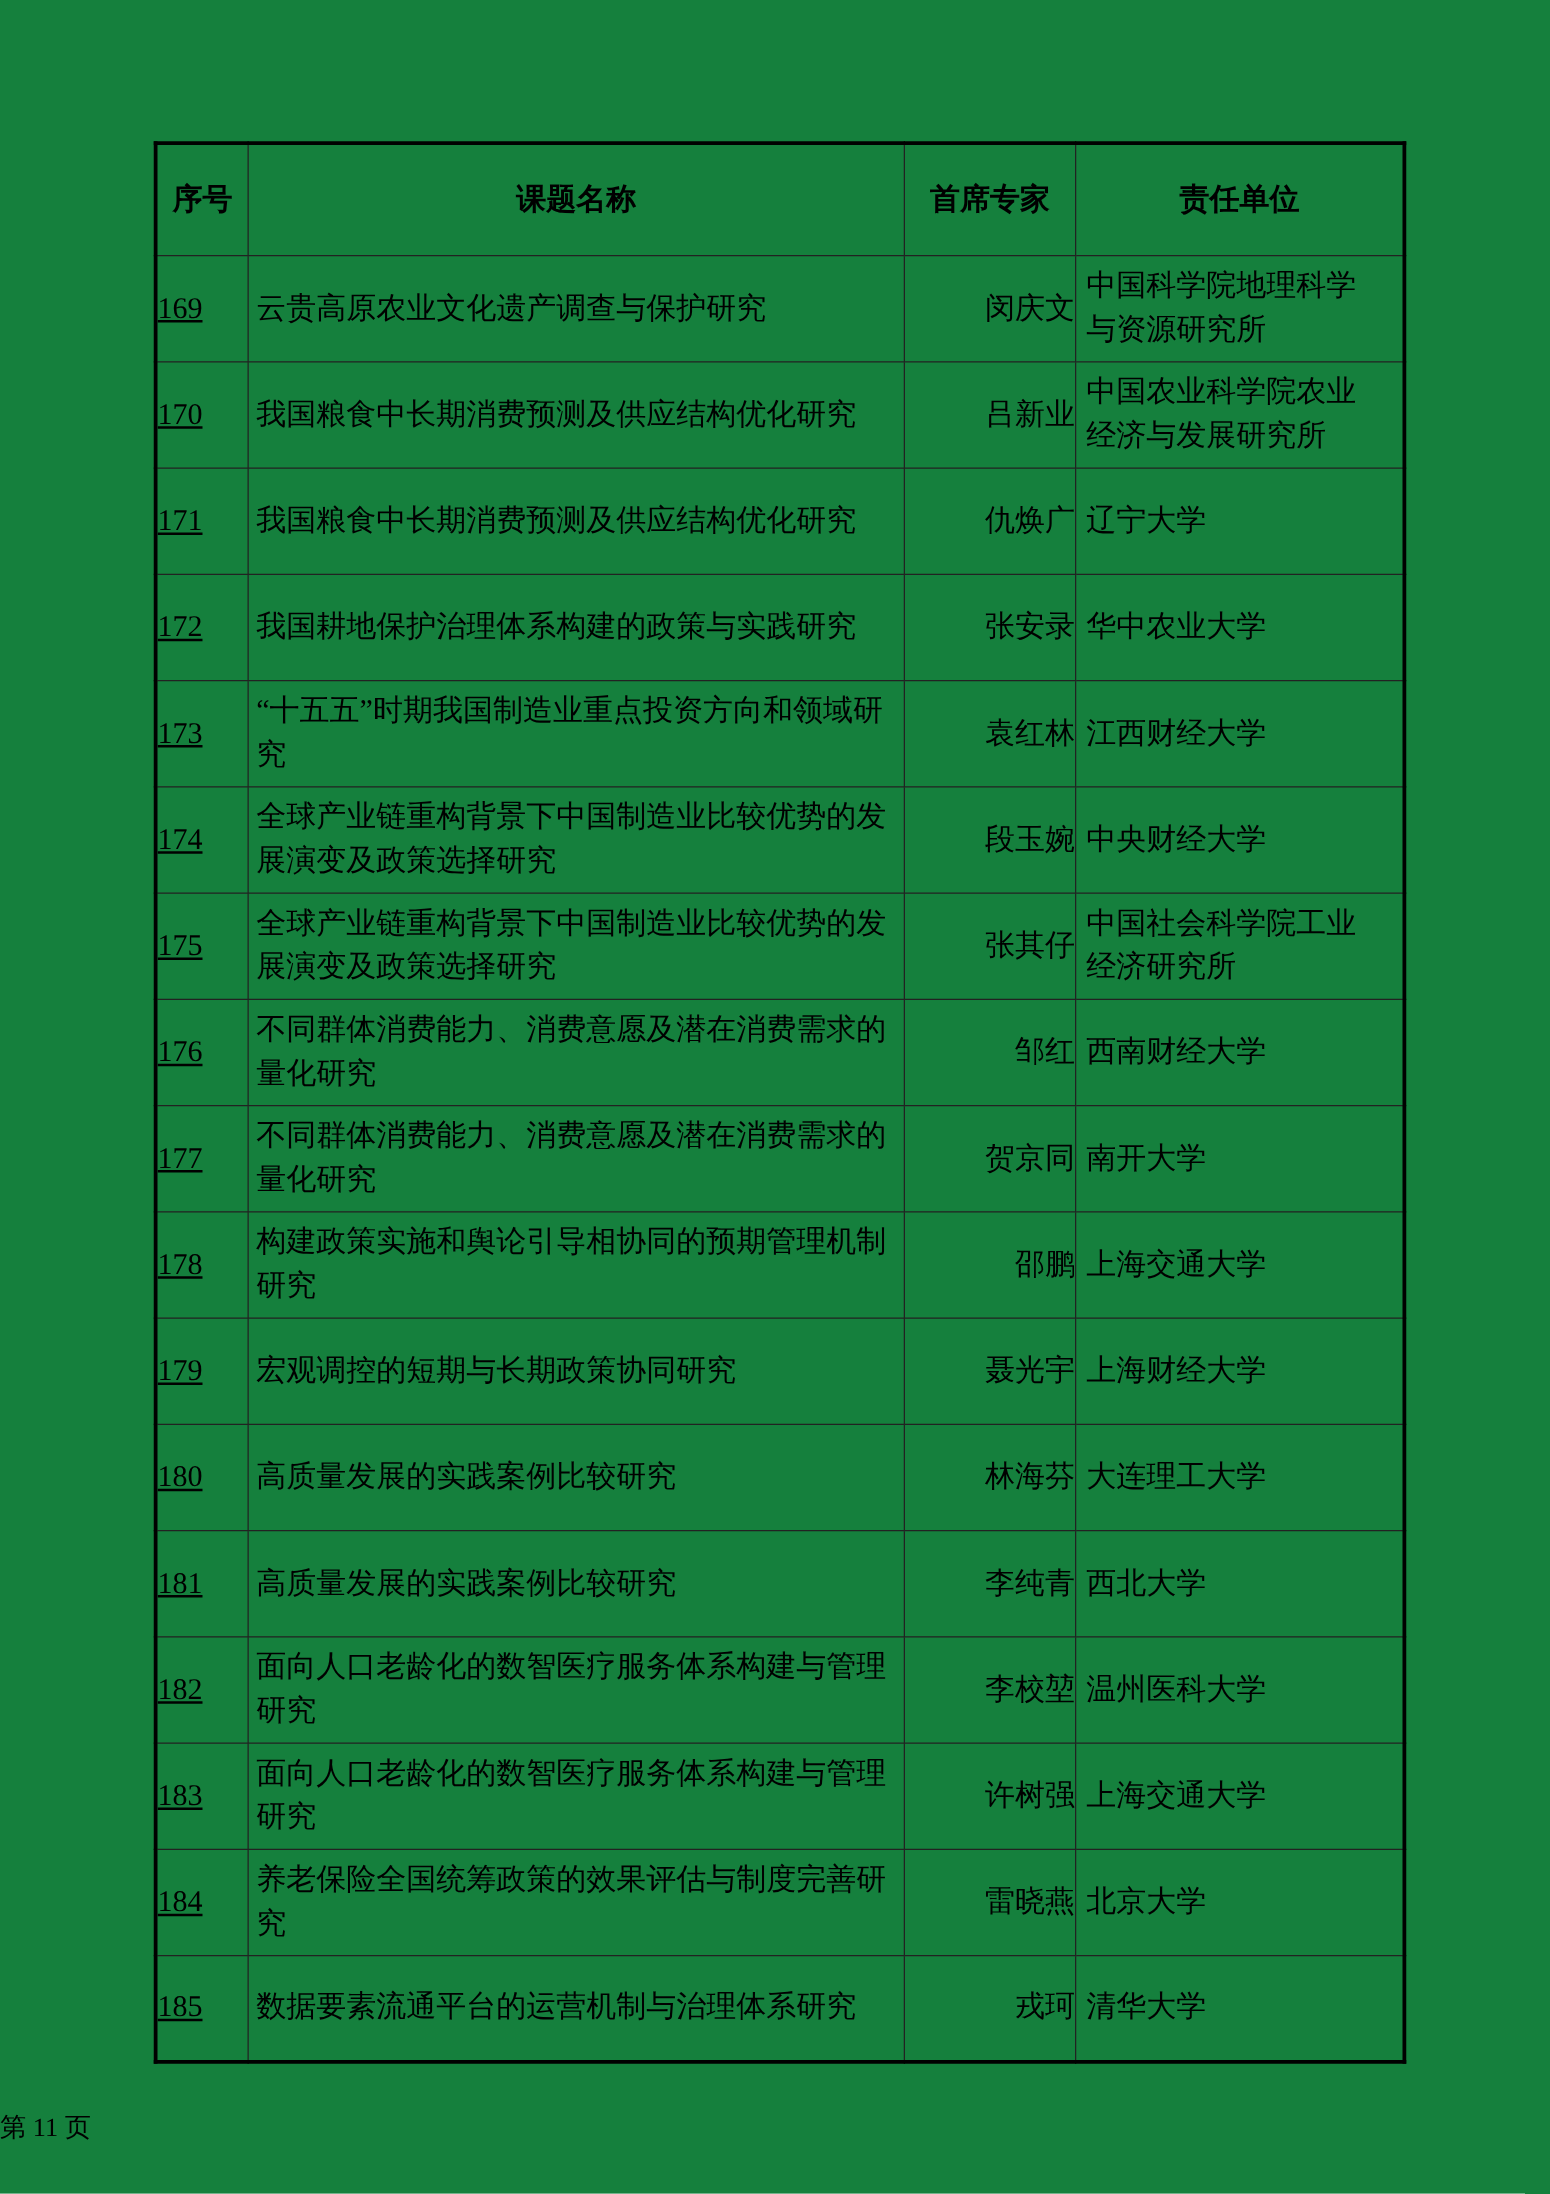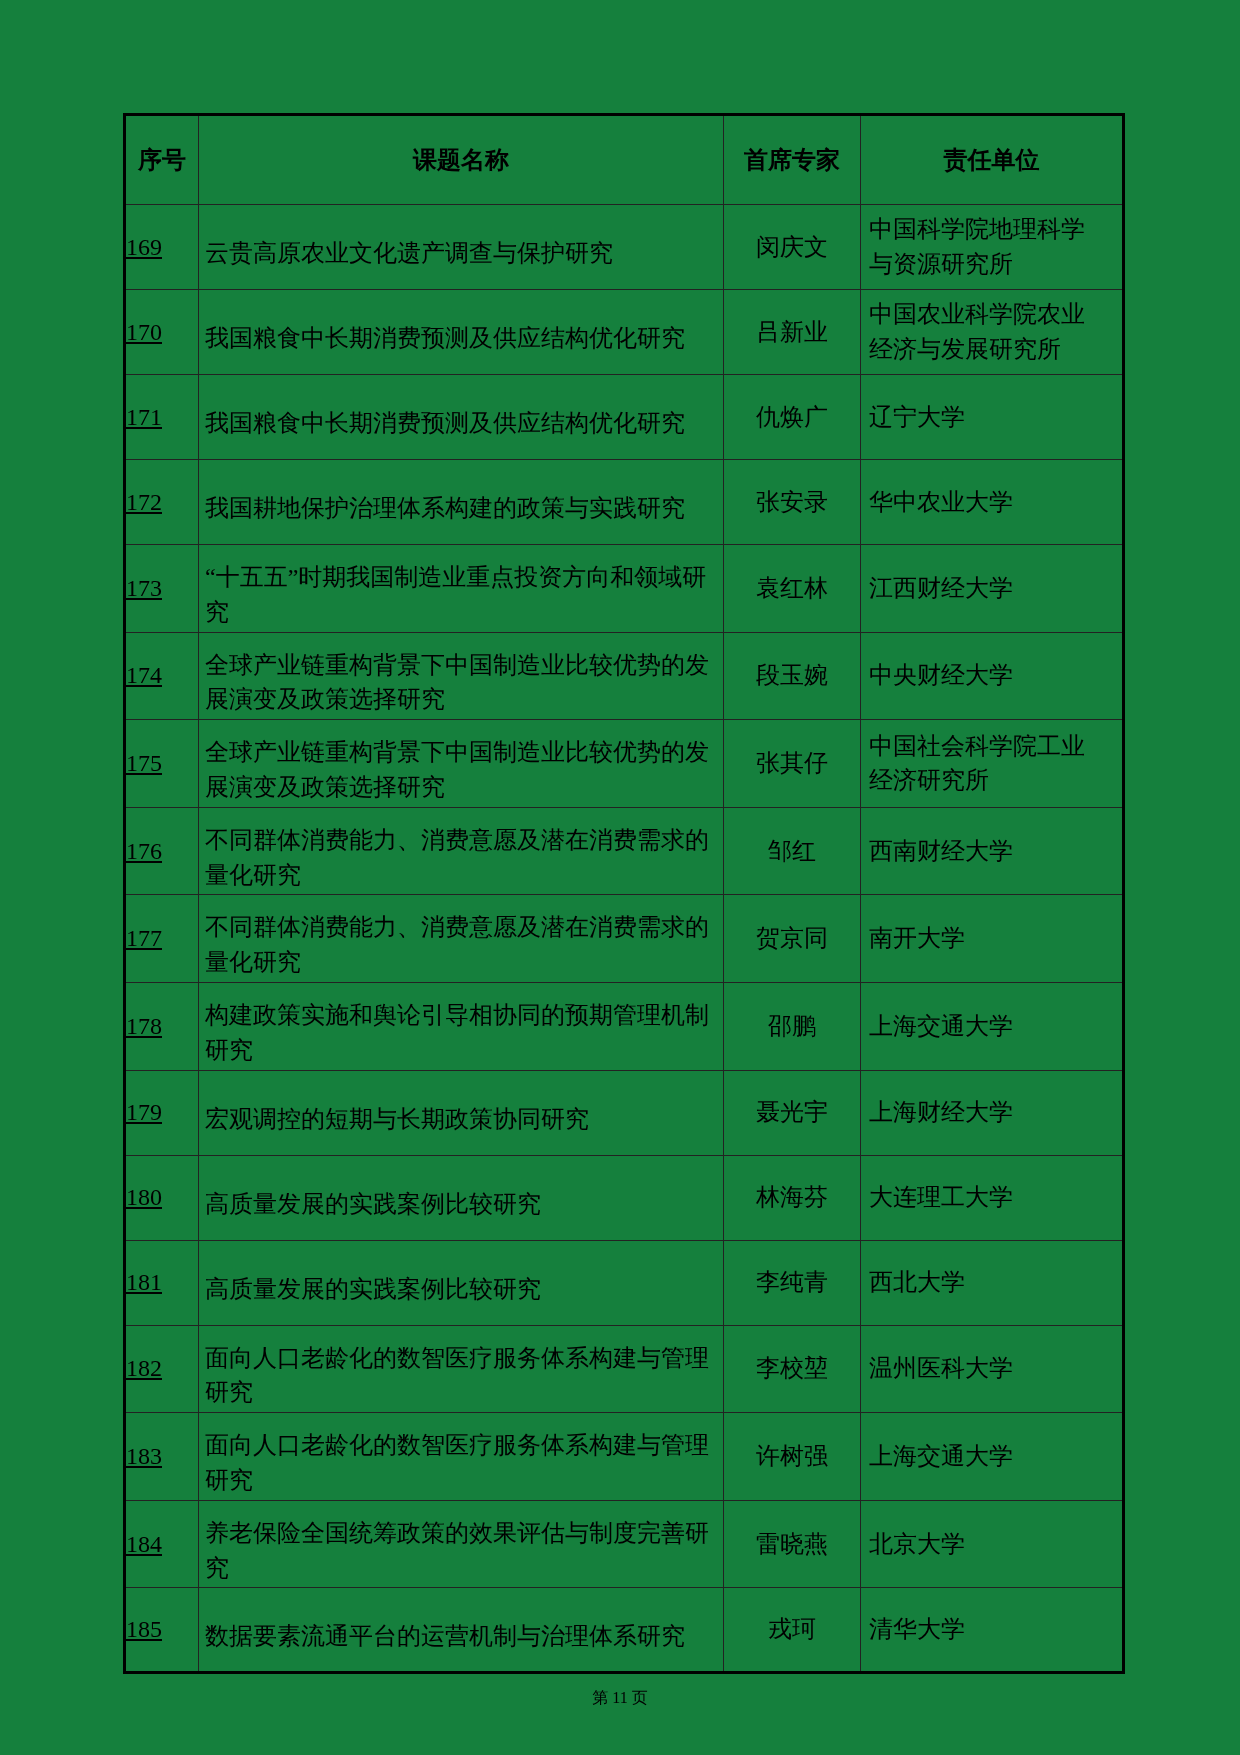--- a/index.html
+++ b/index.html
@@ -32,30 +32,29 @@
     line-height:1.45;
     overflow:hidden;
   }
   table.doc-table th {
     height:90px;
     font-weight:700;
     text-align:center;
   }
   table.doc-table td { height:85px; }
   td.cell-no     { text-align:left; font-size:23px;text-decoration:underline; }
-  td.cell-title  { text-align:left; padding:15px 14px 2px 6px; word-break:break-all; }
-  td.cell-expert { text-align:center; }
+  td.cell-title  { text-align:left; padding:2px 14px 2px 6px; word-break:break-all; }
+  td.cell-expert { text-align:right; }
   td.cell-unit   { text-align:left; white-space:pre-line; padding:2px 8px; }
   .footer {
     position:absolute;
     top:1688px;
     left:0;
     width:100%;
-    text-align:center;
-    font-size:16px;
+    font-size:21px;
   }
 </style>
 </head>
 <body>
 
 <div class="page">
 
   <table class="doc-table">
     <colgroup>
       <col style="width:74px">

